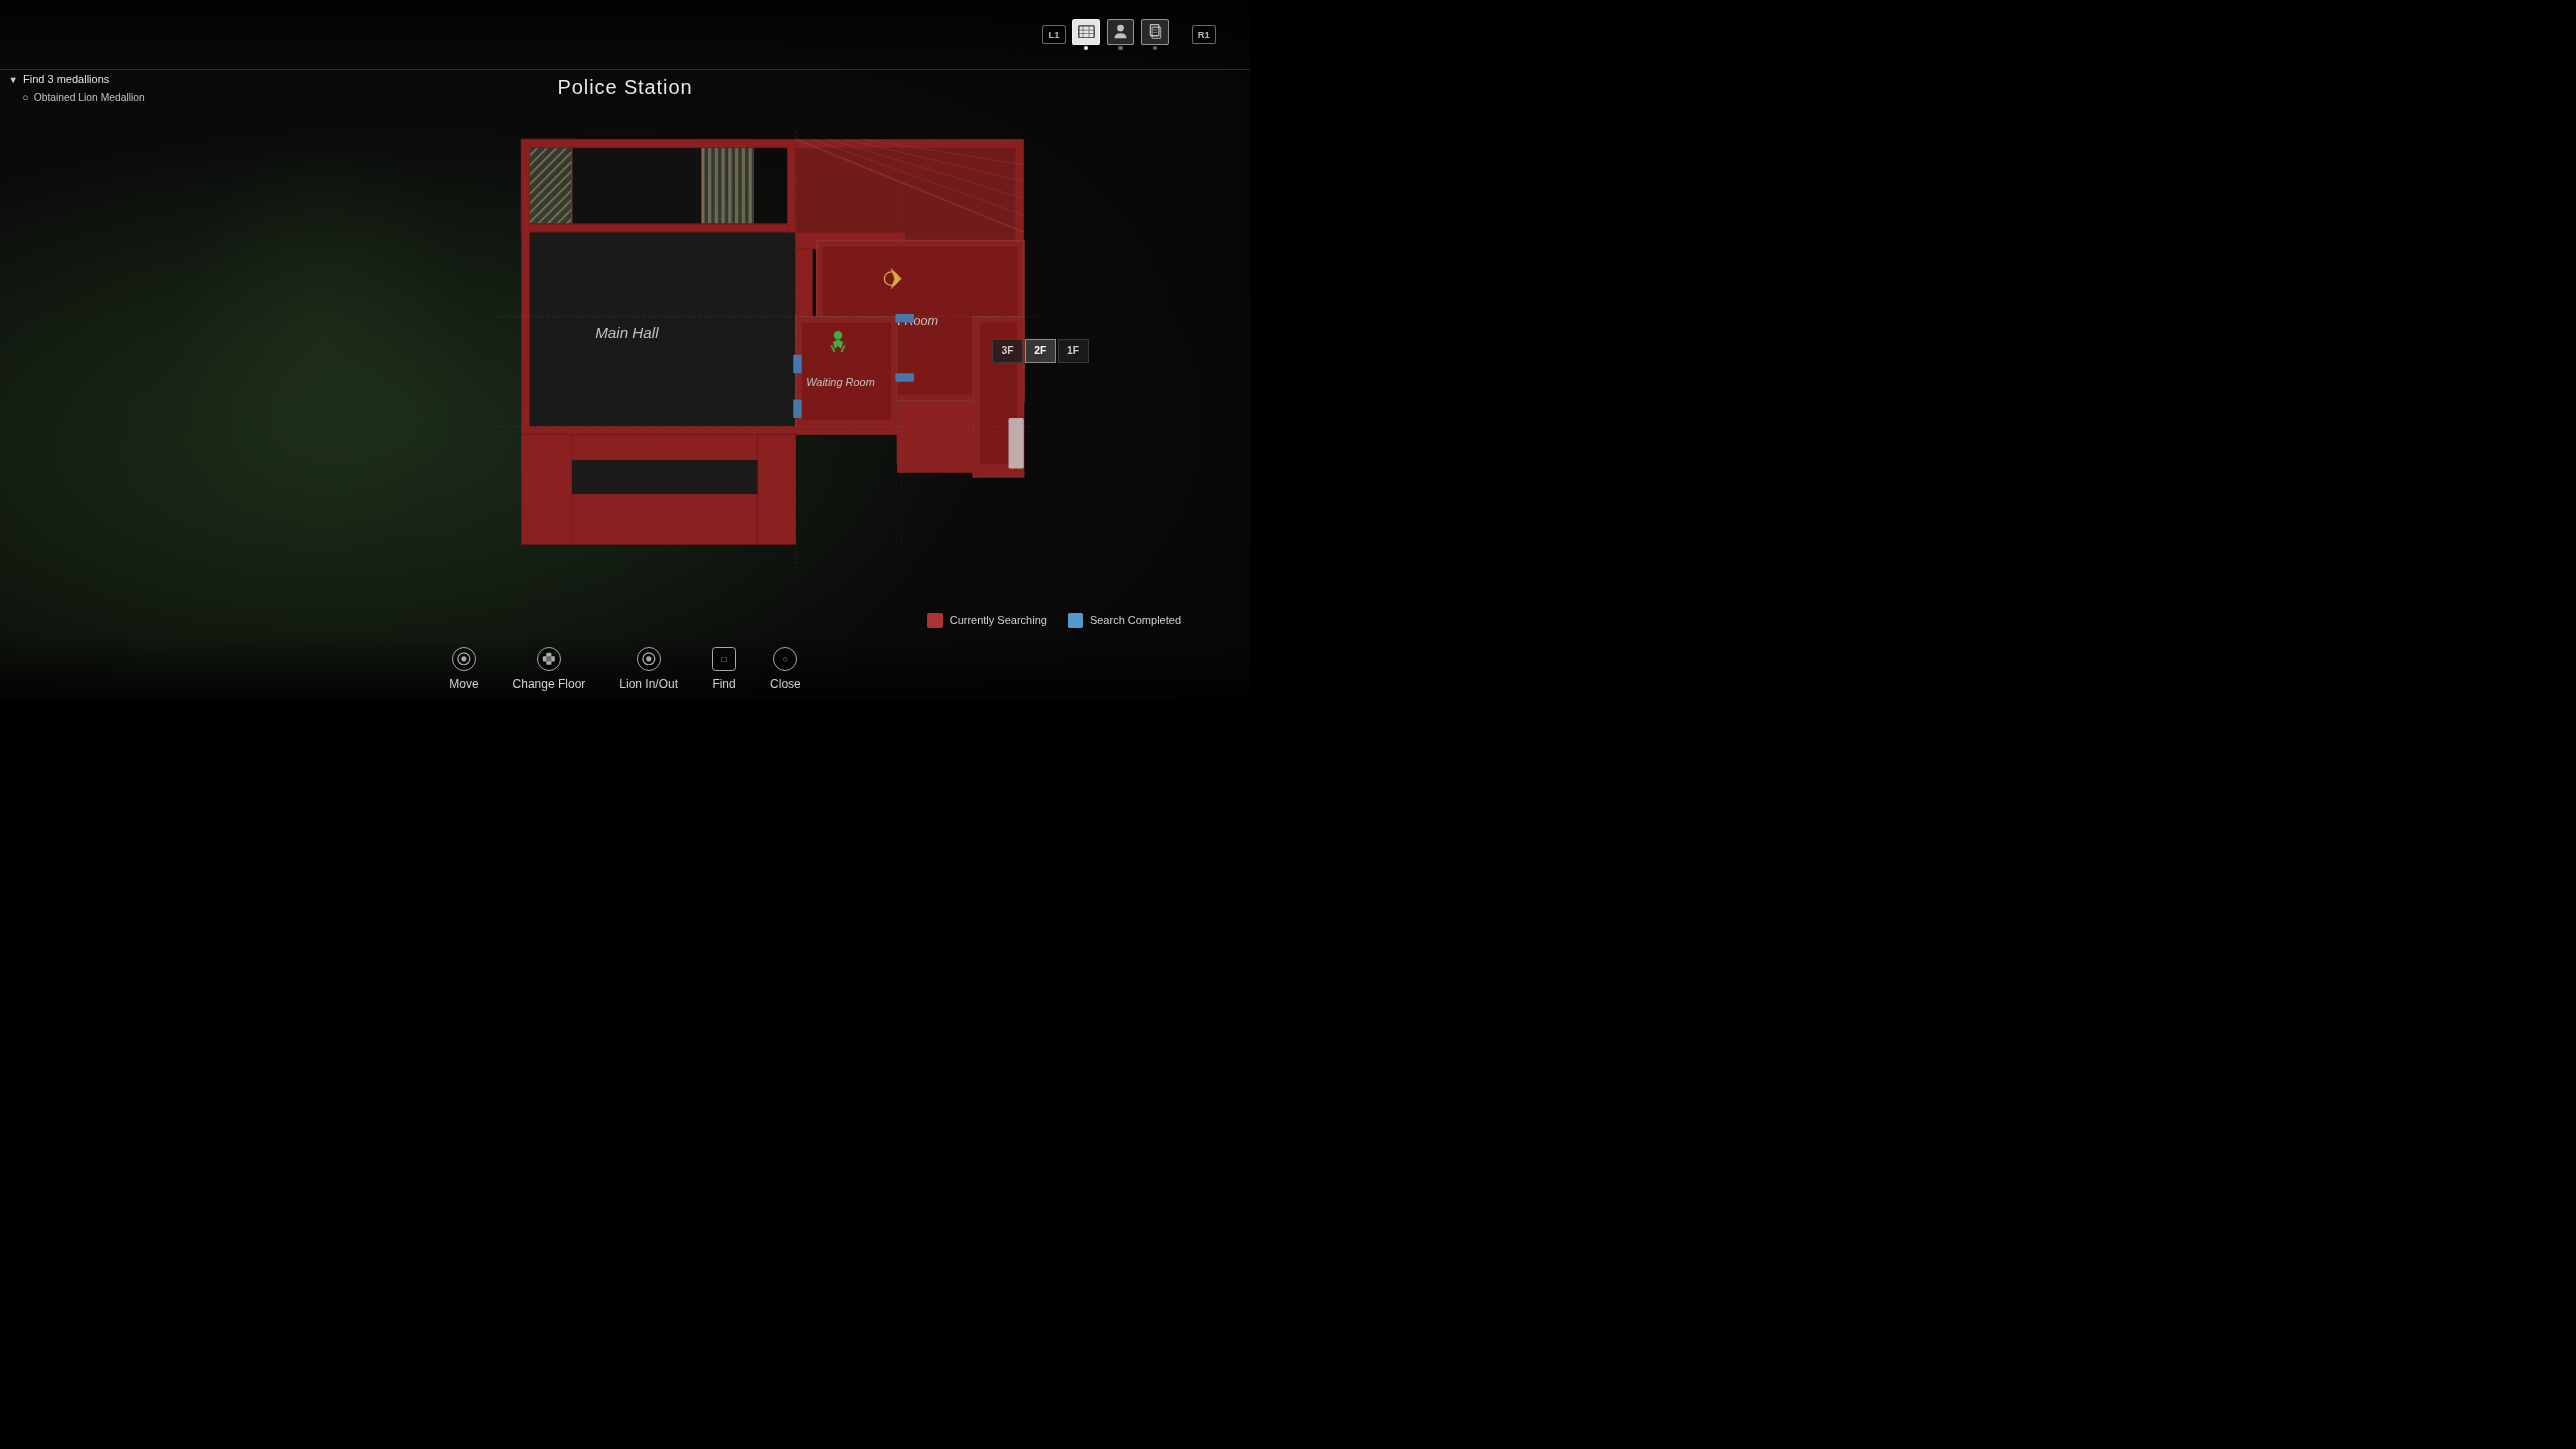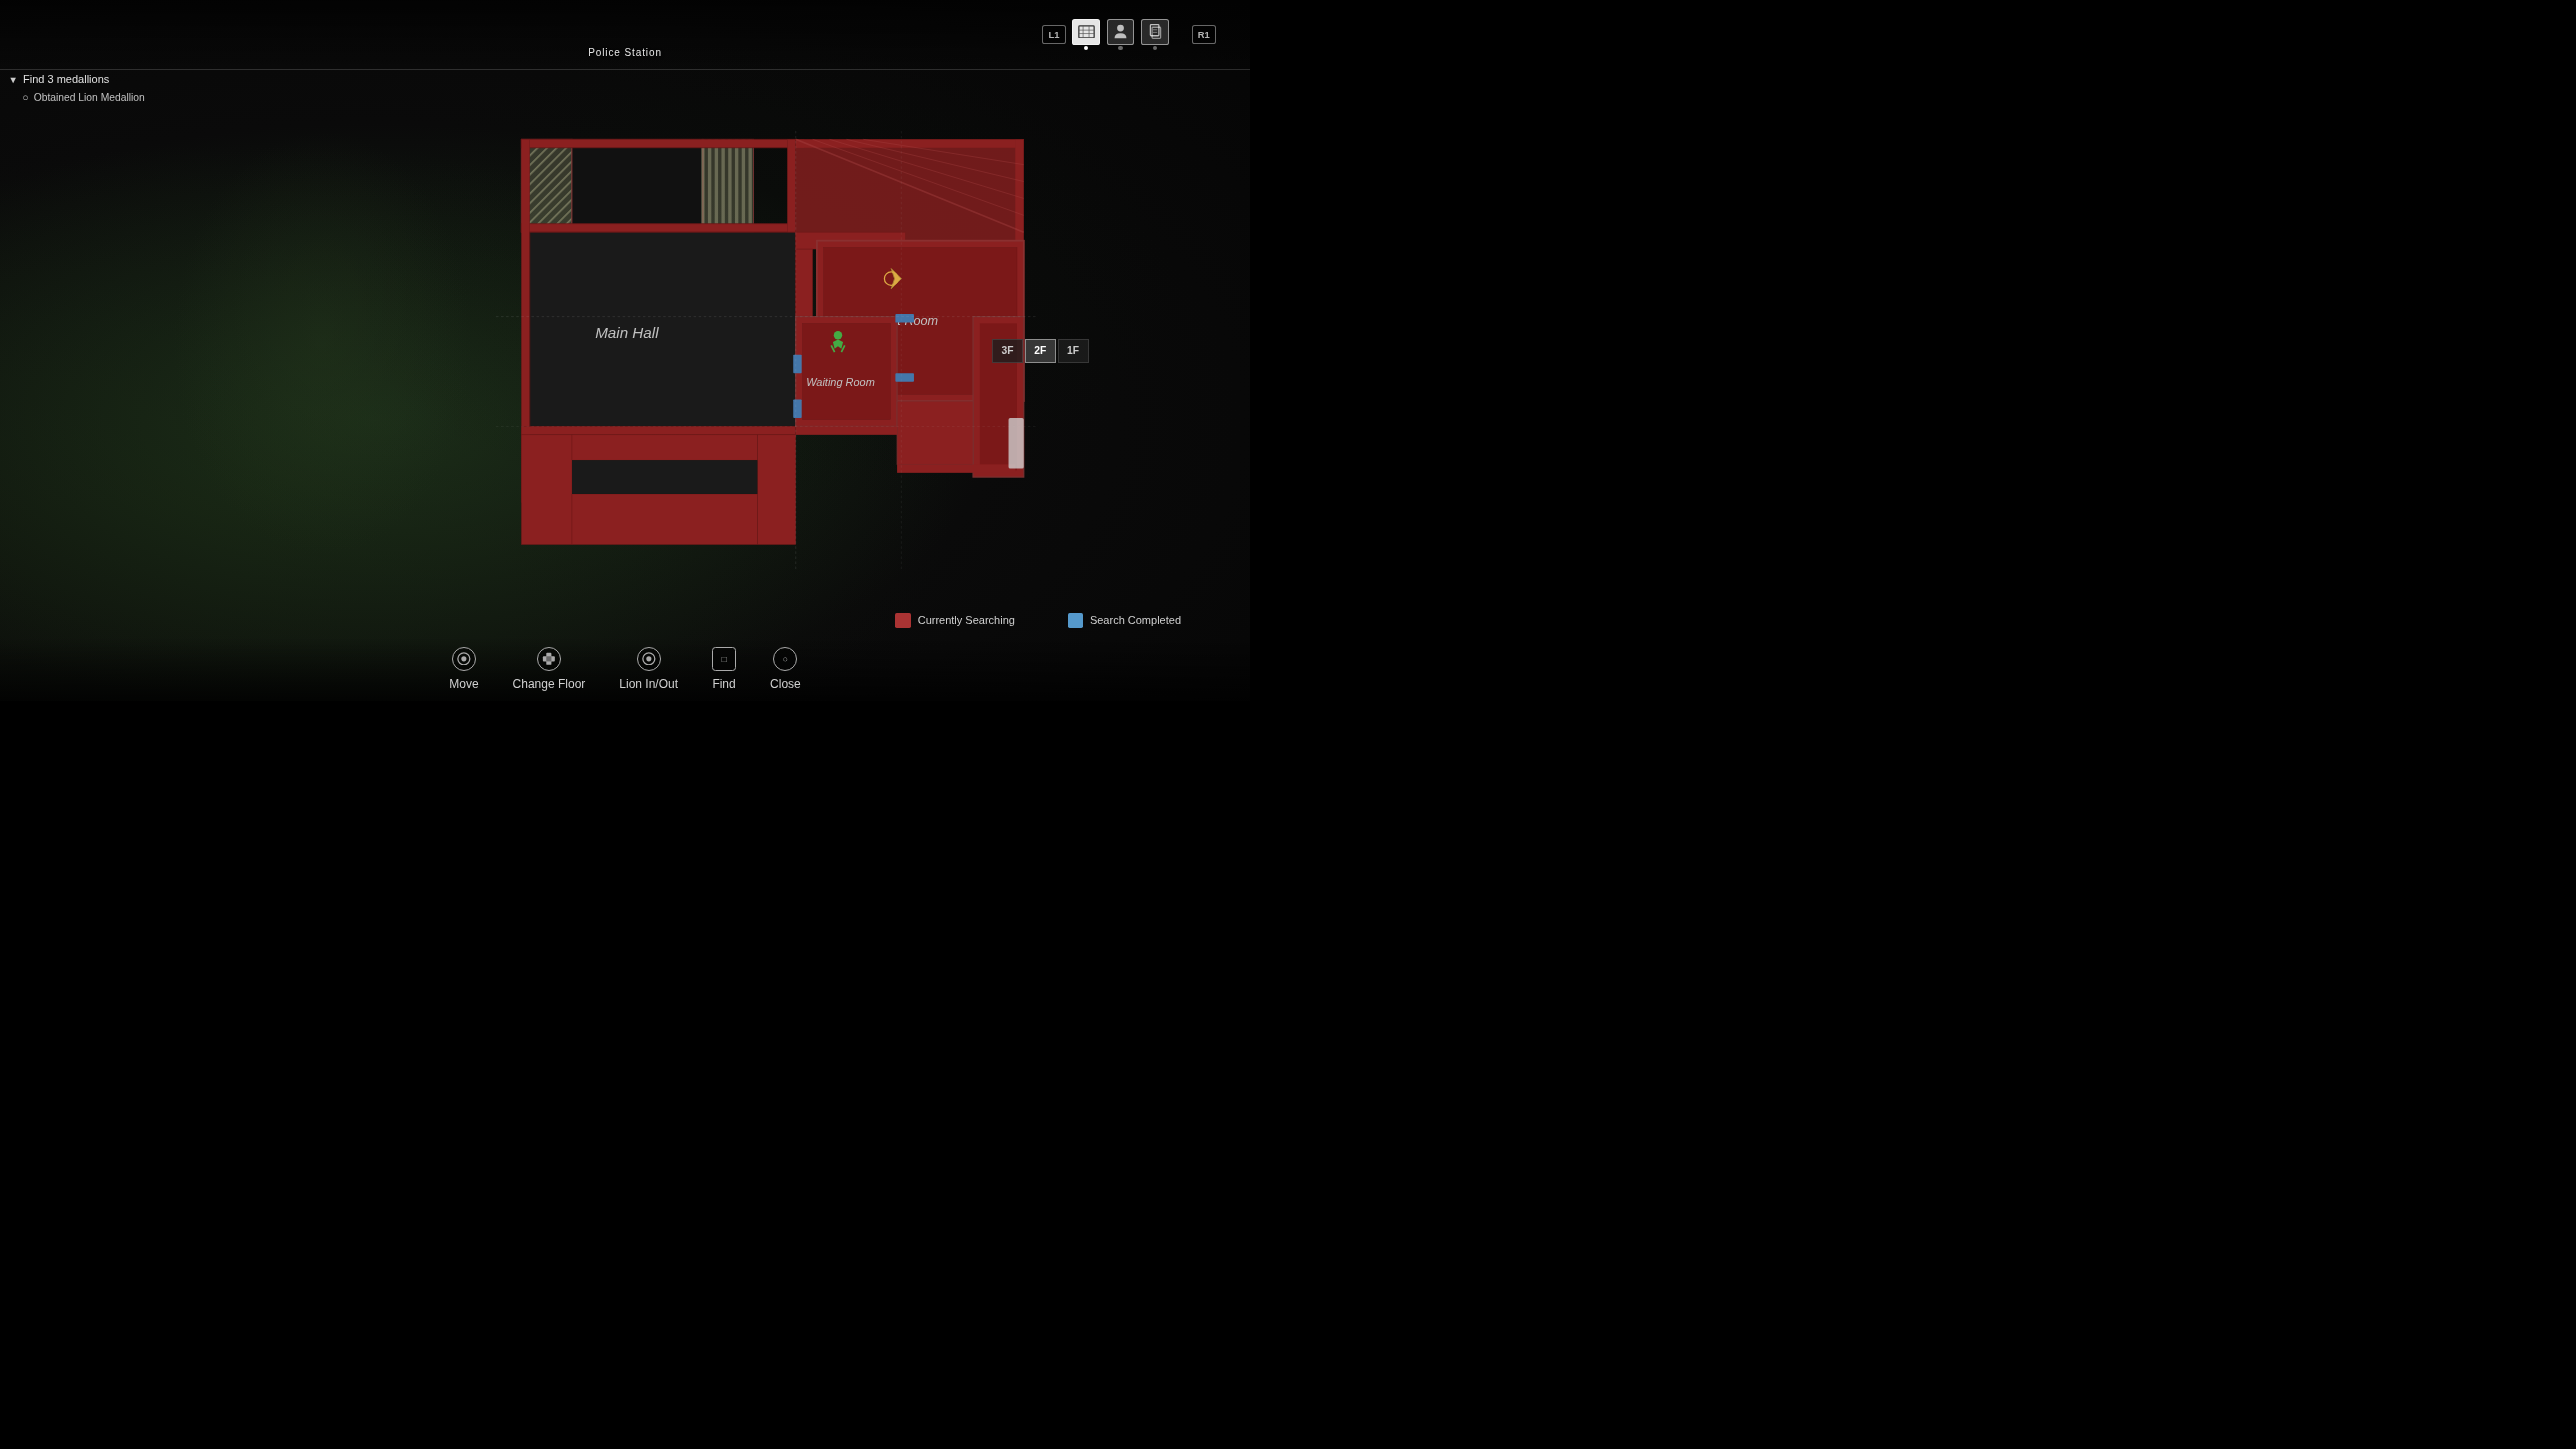--- a/index.html
+++ b/index.html
@@ -106,24 +106,25 @@
       top: 47px;
       left: 0;
       right: 0;
       display: flex;
       justify-content: center;
       align-items: center;
     }
 
     .map-title {
       color: #e8e8e8;
-      font-size: 10px;
+      font-size: 20px;
       font-weight: normal;
       letter-spacing: 0.9px;
       text-shadow: 0.9px 0.9px 2.6px rgba(0,0,0,0.8);
+      margin-top: 29px;
     }
 
     
     .objectives-panel {
       position: absolute;
       top: 73px;
       left: 8.6px;
       width: 240px;
       color: #e0e0e0;
       font-size: 11px;
@@ -217,21 +218,20 @@
       align-items: center;
       gap: 20.6px;
     }
 
     .legend-item {
       display: flex;
       align-items: center;
       gap: 6.9px;
       color: #d0d0d0;
       font-size: 11px;
-      margin-left: 32px;
     }
 
     .legend-swatch {
       width: 15.5px;
       height: 15.5px;
       border-radius: 1.7px;
     }
 
     .legend-swatch-red {
       background: #a33;

